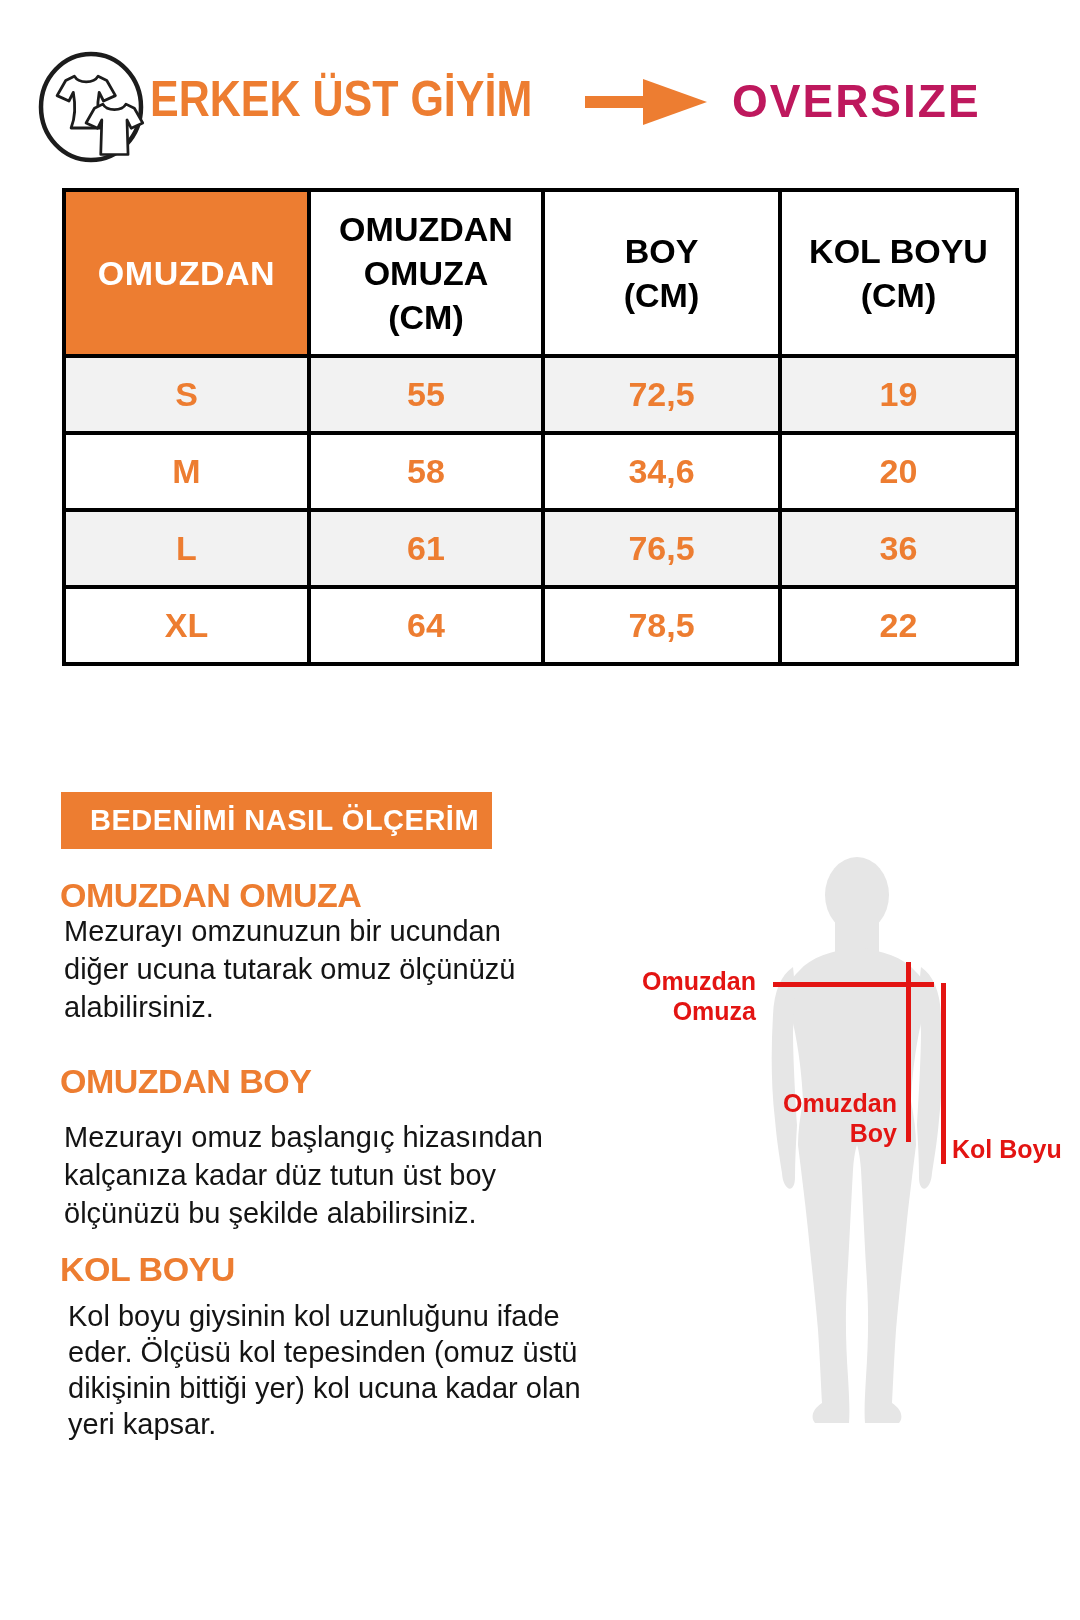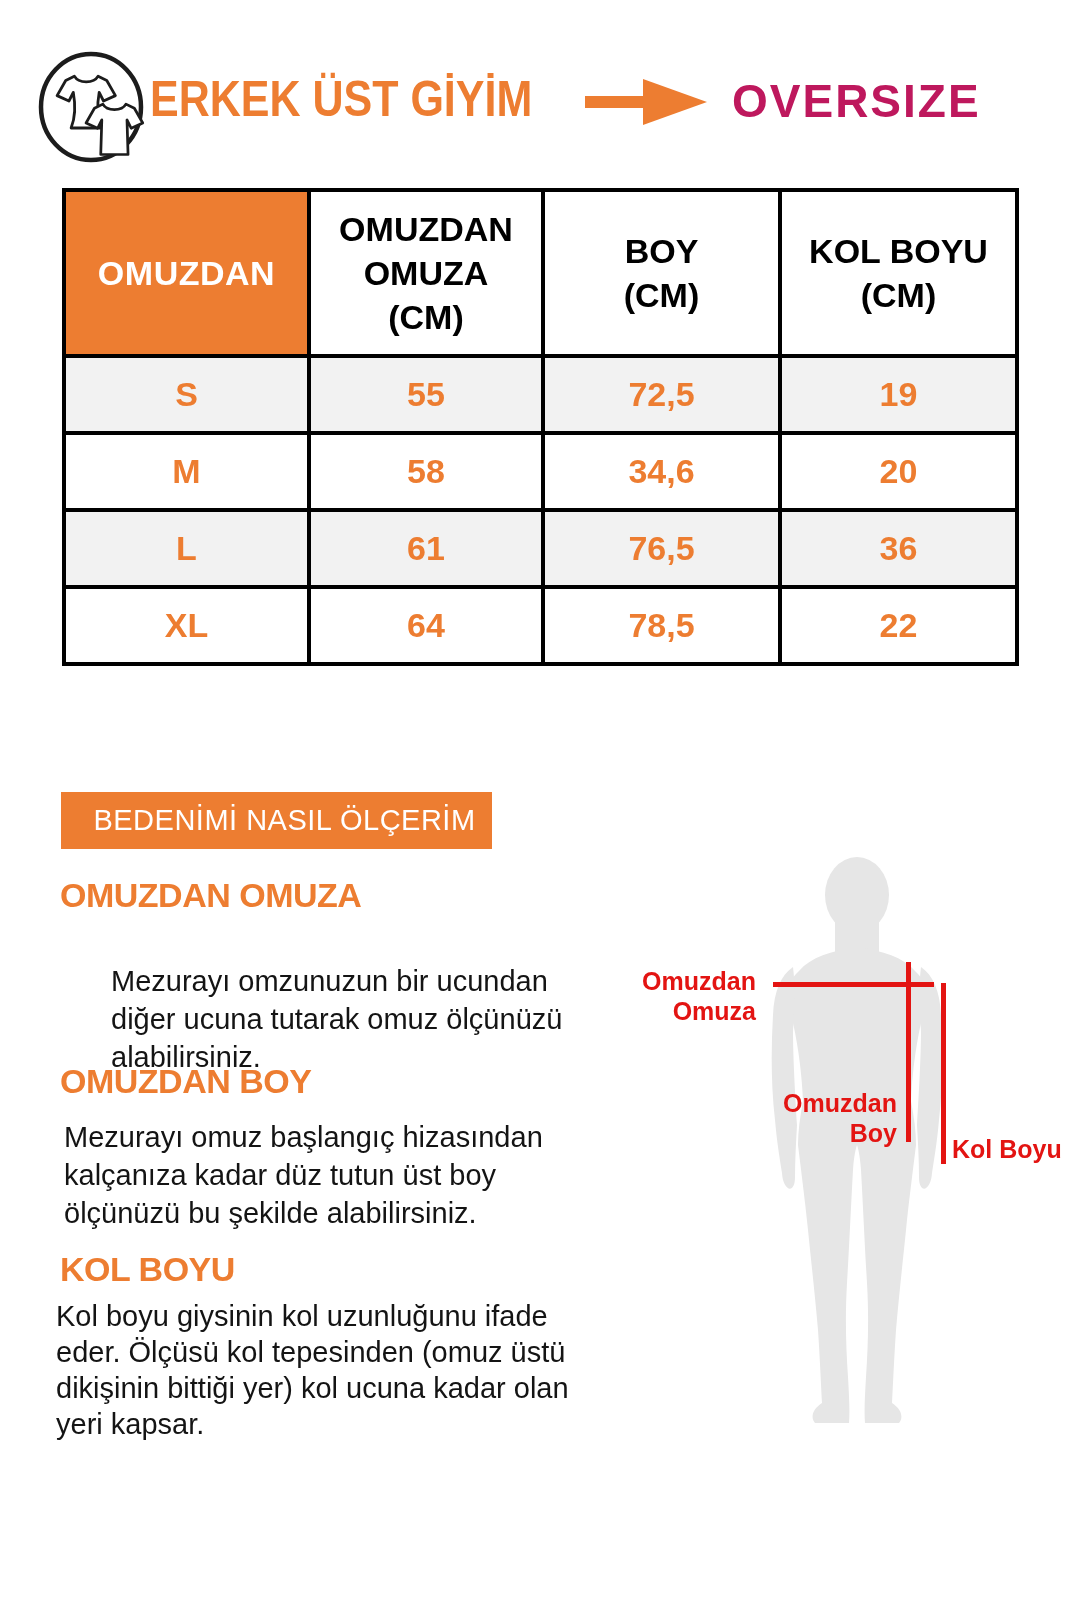--- a/index.html
+++ b/index.html
@@ -35,39 +35,39 @@
   }
   .size-table th.first-col { background:#ED7D31; color:#ffffff; letter-spacing:0.5px; }
   .size-table td {
     height:77px; font-size:34px; color:#ED7D31; background:#ffffff;
   }
   .size-table tr.row-gray td { background:#f2f2f2; }
 
   
   .guide-banner {
     position:absolute; left:61px; top:792px; width:431px; height:57px;
-    background:#ED7D31; color:#ffffff; font-size:29px; font-weight:400;
+    background:#ED7D31; color:#ffffff; font-size:29px; font-weight:700;
     display:flex; align-items:center; justify-content:center; letter-spacing:0.5px;
     white-space:nowrap;
     padding-left:16px;
   }
   .section-heading {
     position:absolute; left:60px; font-size:34px; font-weight:700; color:#ED7D31;
     white-space:nowrap; letter-spacing:-0.5px;
   }
   .heading-1 { top:876px; }
   .heading-2 { top:1062px; }
   .heading-3 { top:1250px; }
   .section-body {
     position:absolute; left:64px; width:660px; font-size:29px; color:#141414;
     line-height:38px; white-space:pre-line;
   }
-  .body-1 { top:962px;margin-left:47px; }
+  .body-1 { top:912px; }
   .body-2 { top:1118px; }
-  .body-3 { top:1298px; line-height:36px; left:56px; }
+  .body-3 { top:1298px; line-height:36px; left:68px; }
 
   
   .figure-svg { position:absolute; left:765px; top:855px; width:185px; height:577px; }
   .measure-line { position:absolute; background:#E31412; }
   .line-shoulder { left:773px; top:982px; width:161px; height:5px; }
   .line-length   { left:906px; top:962px; width:5px;  height:180px; }
   .line-sleeve   { left:941px; top:983px; width:5px;  height:181px; }
   .measure-label {
     position:absolute; color:#E31412; font-weight:700; font-size:25px;
     line-height:30px; white-space:pre-line;

